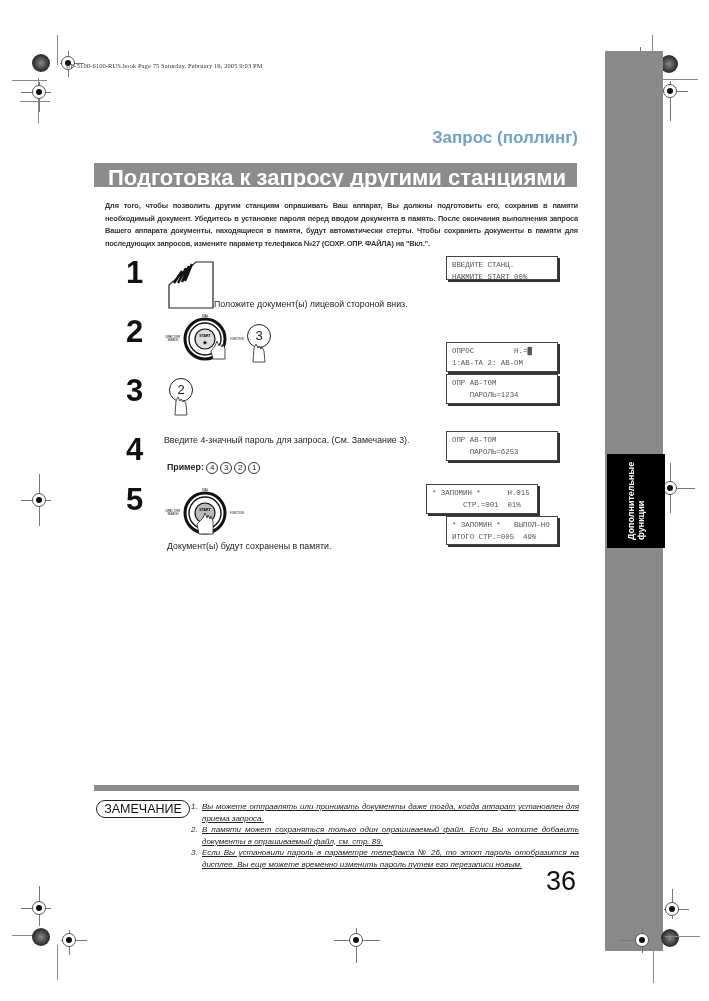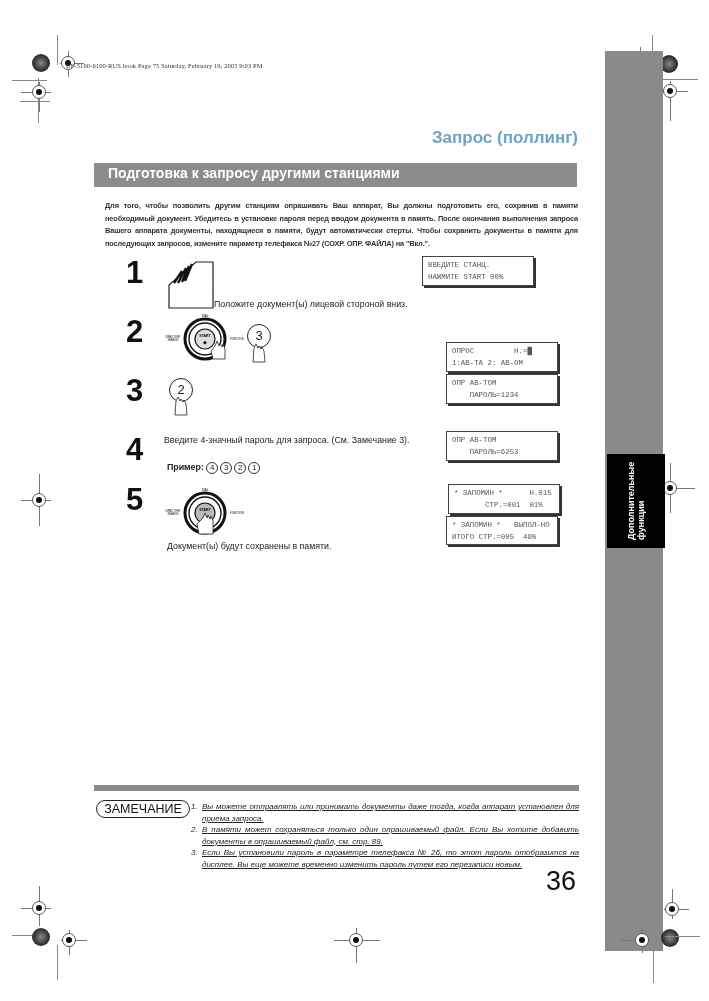--- a/index.html
+++ b/index.html
@@ -18,21 +18,21 @@
   
   .bookline { left:66px; top:62px; font-family:"Liberation Serif", serif; font-size:6.5px; color:#333; letter-spacing:0.1px; }
 
   
   .sidebar { left:605px; top:51px; width:58px; height:900px; background:#8a8a8a; }
   .sidetab { left:607px; top:454px; width:58px; height:94px; background:#000; }
   .sidetab-text { position:absolute; left:0; top:0; width:94px; height:58px; transform-origin:0 0; transform:translate(0px,94px) rotate(-90deg); color:#fff; font-size:9px; font-weight:bold; line-height:10px; display:flex; flex-direction:column; justify-content:center; padding-left:8px; box-sizing:border-box; }
 
   .section-title { right:131px; top:128px; font-size:17px; font-weight:bold; color:#6fa3c8; }
   .banner { left:94px; top:163px; width:483px; height:24px; background:#8c8c8c; }
-  .banner span { position:absolute; left:14px; top:2px; font-size:14px; font-weight:bold; color:#fff; white-space:nowrap; }
+  .banner span { position:absolute; left:14px; top:2px; font-size:22px; font-weight:bold; color:#fff; white-space:nowrap; }
 
   .intro { left:105px; top:200px; width:473px; font-size:7.4px; line-height:12.5px; color:#333; text-align:justify; letter-spacing:-0.15px;font-weight:bold; }
 
   .stepnum { font-size:31px; font-weight:bold; color:#111; }
 
   .lcd { position:absolute; border:1px solid #444; box-shadow:2px 2px 0 #333; background:#fff; font-family:"Liberation Mono", monospace; font-size:7.4px; color:#555; line-height:12px; padding:2px 5px; box-sizing:border-box; white-space:pre; }
 
   .step-text { font-size:8.8px; color:#222; }
   .example { font-size:8.8px; font-weight:bold; }
   .circ { display:inline-block; width:10px; height:10px; border:1px solid #333; border-radius:50%; font-size:8px; line-height:10px; text-align:center; font-weight:normal; margin-right:2px; }
@@ -150,21 +150,21 @@
     <span>Подготовка к запросу другими станциями</span>
   </div>
 <div class="abs intro">Для того, чтобы позволить другим станциям опрашивать Ваш аппарат, Вы должны подготовить его, сохранив в памяти необходимый документ. Убедитесь в установке пароля перед вводом документа в память. После окончания выполнения запроса Вашего аппарата документы, находящиеся в памяти, будут автоматически стерты. Чтобы сохранить документы в памяти для последующих запросов, измените параметр телефакса №27 (СОХР. ОПР. ФАЙЛА) на "Вкл.".</div>
 
 <div class="abs stepnum" style="left:126px;top:255px;">1</div>
 <svg class="abs" style="left:168px;top:261px;" width="46" height="48" viewBox="0 0 46 48">
   <polygon points="1,47 45,47 45,1 28,1 1,24" fill="#fff" stroke="#222" stroke-width="1.2"></polygon>
   <path d="M6,22 L14,10 M10,22 L18,7 M14,21 L21,5 M17,20 L24,3" stroke="#111" stroke-width="2.4"></path>
 </svg>
 <div class="abs step-text" style="left:214px;top:299px;">Положите документ(ы) лицевой стороной вниз.</div>
-<div class="lcd" style="left:422px;top:256px;width:112px;height:30px;"><div>ВВЕДИТЕ СТАНЦ.</div><div>НАЖМИТЕ START 00%</div></div>
+<div class="lcd" style="left:446px;top:256px;width:112px;height:24px;"><div>ВВЕДИТЕ СТАНЦ.</div><div>НАЖМИТЕ START 00%</div></div>
 
 <div class="abs stepnum" style="left:126px;top:314px;">2</div>
 <svg class="abs" style="left:165px;top:313px;" width="80" height="54" viewBox="0 0 80 54">
   <circle cx="40" cy="26" r="20" fill="#fff" stroke="#111" stroke-width="3"></circle>
   <circle cx="40" cy="26" r="16" fill="#fff" stroke="#111" stroke-width="1.4"></circle>
   <circle cx="40" cy="26" r="10" fill="#ddd" stroke="#111" stroke-width="1.2"></circle>
   <text x="40" y="24" font-size="3.5" text-anchor="middle" font-family="Liberation Sans, sans-serif" font-weight="bold">START</text>
   <text x="40" y="31" font-size="5" text-anchor="middle" font-family="Liberation Sans, sans-serif">◆</text>
   <text x="40" y="4" font-size="3" text-anchor="middle" font-family="Liberation Sans, sans-serif">DIAL</text>
   <text x="8" y="25" font-size="2.6" text-anchor="middle" font-family="Liberation Sans, sans-serif">DIRECTORY</text>
@@ -200,21 +200,21 @@
   <circle cx="40" cy="25" r="10" fill="#bbb" stroke="#111" stroke-width="1.2"></circle>
   <text x="40" y="23" font-size="3.5" text-anchor="middle" font-family="Liberation Sans, sans-serif" font-weight="bold">START</text>
   <text x="40" y="30" font-size="5" text-anchor="middle" font-family="Liberation Sans, sans-serif">◆</text>
   <text x="40" y="3" font-size="3" text-anchor="middle" font-family="Liberation Sans, sans-serif">DIAL</text>
   <text x="8" y="24" font-size="2.6" text-anchor="middle" font-family="Liberation Sans, sans-serif">DIRECTORY</text>
   <text x="8" y="27" font-size="2.6" text-anchor="middle" font-family="Liberation Sans, sans-serif">SEARCH</text>
   <text x="72" y="26" font-size="2.6" text-anchor="middle" font-family="Liberation Sans, sans-serif">FUNCTION</text>
   <path d="M38,30 L40,25 L42,30 L43,27 L45,31 L46,28 L48,33 L48,46 L34,46 L32,36 Z" fill="#fff" stroke="#222" stroke-width="0.8"></path>
 </svg>
 <div class="abs step-text" style="left:167px;top:541px;">Документ(ы) будут сохранены в памяти.</div>
-<div class="lcd" style="left:448px;top:484px;width:112px;height:30px;"><div>* ЗАПОМИН *      Н.015</div><div>       СТР.=001  01%</div></div>
+<div class="lcd" style="left:426px;top:484px;width:112px;height:30px;"><div>* ЗАПОМИН *      Н.015</div><div>       СТР.=001  01%</div></div>
 <div class="lcd" style="left:446px;top:516px;width:112px;height:29px;"><div>* ЗАПОМИН *   ВЫПОЛ-НО</div><div>ИТОГО СТР.=005  49%</div></div>
 
 <div class="abs divider"></div>
 <div class="abs note-badge">ЗАМЕЧАНИЕ</div>
 <div class="abs notes">
   <div class="item">
       <span class="n">1.</span>
       <span class="t">Вы можете отправлять или принимать документы даже тогда, когда аппарат установлен для приема запроса.</span>
     </div>
   <div class="item">

